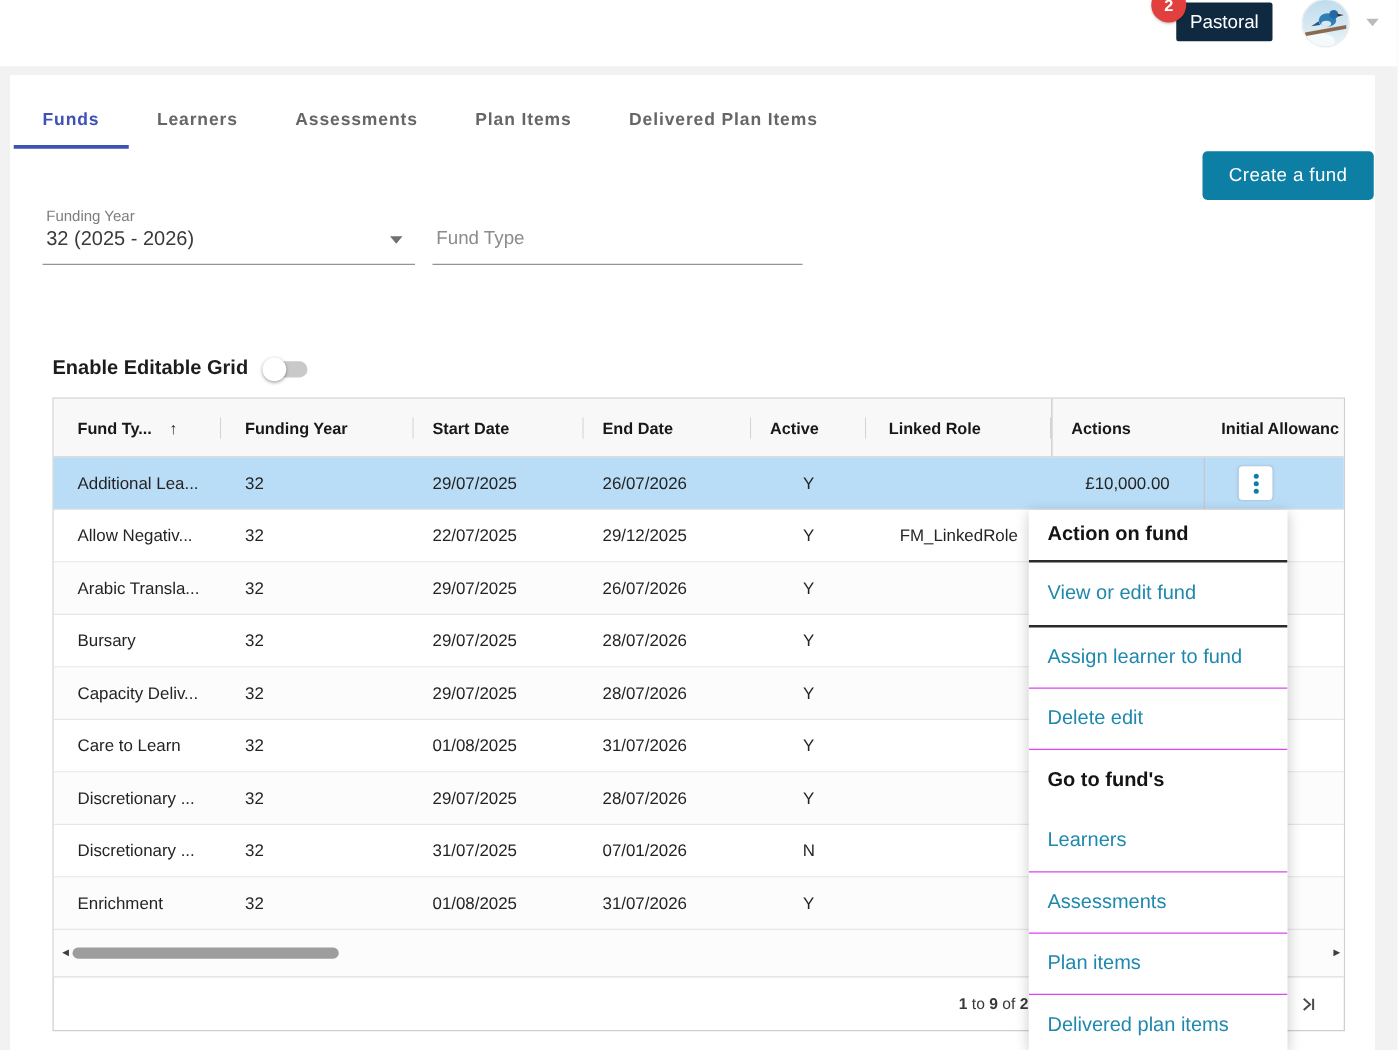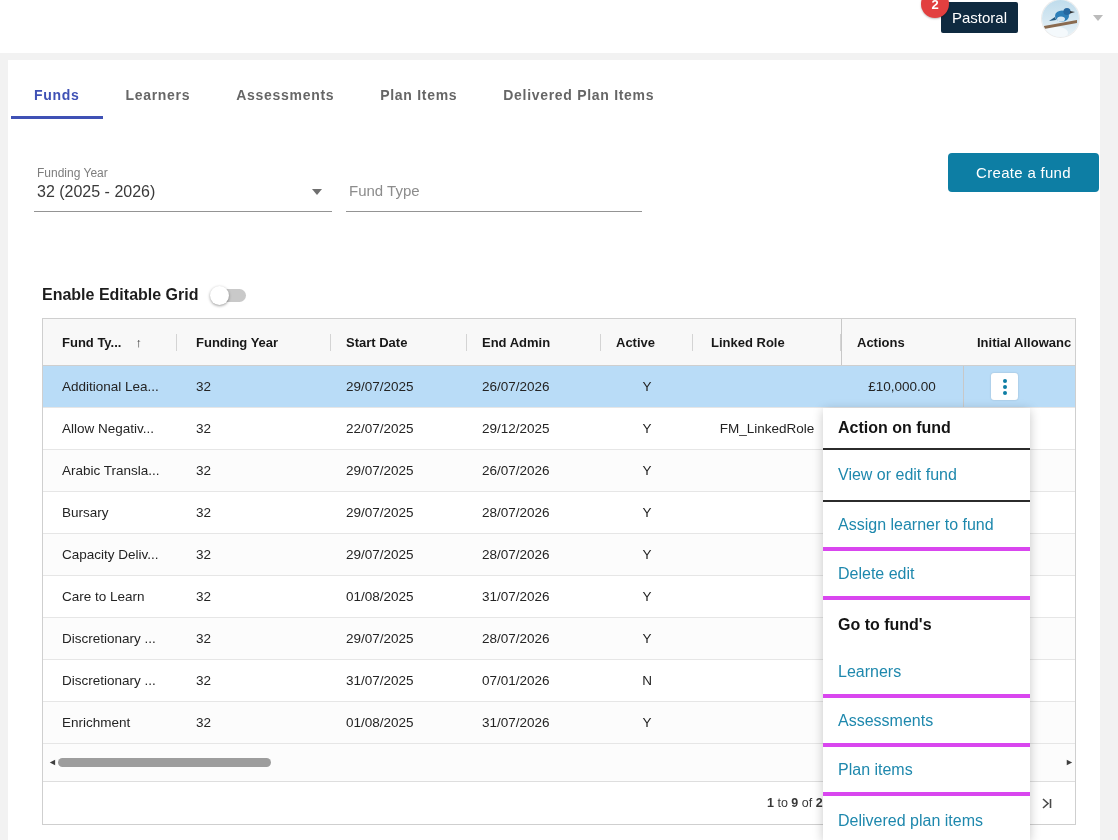--- a/index.html
+++ b/index.html
@@ -52,23 +52,23 @@
     position:absolute;right:10px;top:31px;width:0;height:0;
     border-left:5px solid transparent;border-right:5px solid transparent;border-top:6px solid #6f6f6f;
   }
   .text-input{
     border:none;outline:none;background:transparent;width:100%;box-sizing:border-box;
     padding:24px 10px 0 3px;font-size:15px;color:#3a3a3a;font-family:inherit;
   }
   .text-input::placeholder{color:#8c8c8c;}
 
   .create-btn{
-    position:absolute;top:61px;right:1px;width:151px;height:39px;
+    position:absolute;top:61px;right:1px;width:137px;height:39px;
     background:#0d7ea4;color:#fff;font-size:15px;border:none;border-radius:4px;
-    cursor:pointer;font-family:inherit;letter-spacing:.3px;margin-top:32px;
+    cursor:pointer;font-family:inherit;letter-spacing:.3px;
   }
 
   
   .toggle-row{position:absolute;left:34px;top:226px;display:flex;align-items:center;}
   .toggle-label{font-size:16px;font-weight:600;color:#1d1d1d;}
   .switch{position:relative;width:34px;height:15px;margin-left:14px;cursor:pointer;}
   .switch .track{position:absolute;left:0;top:1px;width:34px;height:13px;border-radius:7px;background:#c9c9c9;}
   .switch .knob{
     position:absolute;left:-2px;top:-2px;width:19px;height:19px;border-radius:50%;
     background:#fff;box-shadow:0 1px 3px rgba(0,0,0,.4);
@@ -128,21 +128,21 @@
     position:absolute;left:823px;top:408px;width:207px;height:432px;background:#fff;
     box-shadow:0 2px 10px rgba(0,0,0,.22);z-index:40;box-sizing:border-box;overflow:hidden;
   }
   .ctx-header{
     height:42px;display:flex;align-items:center;padding-left:15px;
     font-size:16px;font-weight:700;color:#141414;border-bottom:2px solid #2b2b2b;box-sizing:border-box;
   }
   .ctx-header.goto{height:49px;border-bottom:none;}
   .ctx-item{
     height:49px;display:flex;align-items:center;padding-left:15px;
-    font-size:16px;color:#1e88ad;cursor:pointer;border-bottom:4px solid #d946ef;box-sizing:border-box;
+    font-size:16px;color:#1e88ad;cursor:pointer;border-bottom:1px solid #d946ef;box-sizing:border-box;
   }
   .ctx-item.first{height:52px;border-bottom:2px solid #2b2b2b;}
   .ctx-item.last{border-bottom:none;}
 </style>
 </head>
 <body>
 
 <div class="page">
 
   <div class="topbar">
@@ -199,21 +199,21 @@
     </div>
 
     <div class="grid-wrap">
       <div class="ghead">
         <div class="cell c1">
           <span>Fund Ty...</span>
           <span class="sort-arrow">↑</span>
         </div>
         <div class="cell c2">Funding Year</div>
         <div class="cell c3">Start Date</div>
-        <div class="cell c4">End Admin</div>
+        <div class="cell c4">End Date</div>
         <div class="cell c5">Active</div>
         <div class="cell c6">Linked Role</div>
         <div class="cell c8">Actions</div>
         <div class="cell c7">Initial Allowanc</div>
       </div>
 
       <div class="row selected">
         <div class="cell c1">Additional Lea...</div>
         <div class="cell c2">32</div>
         <div class="cell c3">29/07/2025</div>

